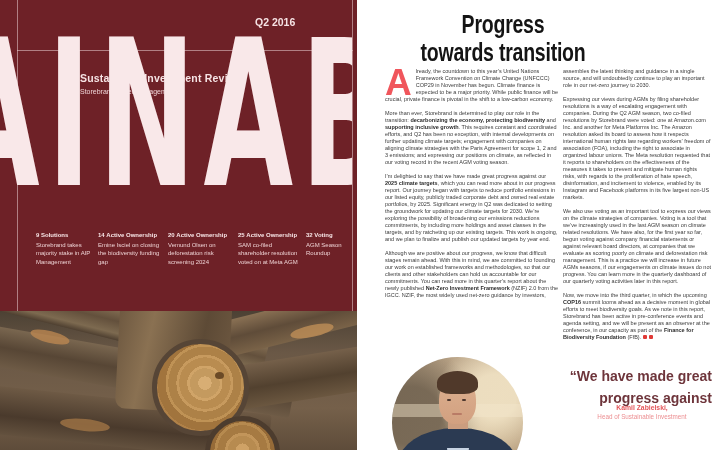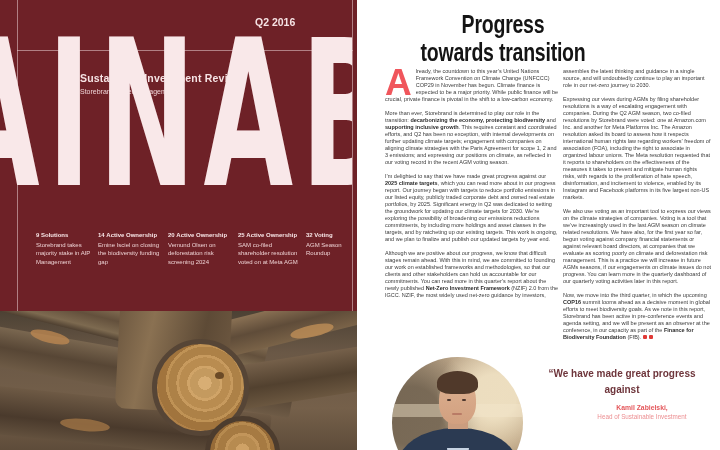--- a/index.html
+++ b/index.html
@@ -87,22 +87,22 @@
   .p-shirt{position:absolute;left:55px;bottom:-6px;width:22px;height:46px;background:#c7d3e2;
            clip-path:polygon(0 0,100% 0,76% 100%,24% 100%);}
   .p-neck{position:absolute;left:56px;top:56px;width:20px;height:16px;background:#cb9d7f;}
   .p-head{position:absolute;left:47px;top:20px;width:37px;height:47px;background:linear-gradient(#dcb08f,#d2a080);
           border-radius:48% 48% 42% 42%;}
   .p-hair{position:absolute;left:45px;top:14px;width:41px;height:23px;background:#50392a;border-radius:50% 50% 34% 34%;}
   .p-eye{position:absolute;width:4px;height:2px;background:#4f382e;border-radius:1px;top:42px;}
   .p-eye.l{left:55px;} .p-eye.r{left:70px;}
   .p-mouth{position:absolute;left:60px;top:56px;width:10px;height:2px;background:#b97b66;border-radius:1px;}
 
-  .quote{position:absolute;left:175px;top:366px;width:180px;text-align:center;color:#6e353b;
-         font-size:10px;font-weight:700;line-height:1.55;}
+  .quote{position:absolute;left:175px;top:366px;width:180px;text-align:right;color:#6e353b;
+         font-size:14px;font-weight:700;line-height:1.55;}
   .attribution{position:absolute;left:205px;top:404px;width:160px;text-align:center;}
   .attr-name{font-size:6.8px;font-weight:700;color:#e4575b;}
   .attr-role{font-size:6.3px;color:#ec8f92;margin-top:2px;}
 </style>
 </head>
 <body>
 
 <div class="spread">
 
   <div class="cover">

